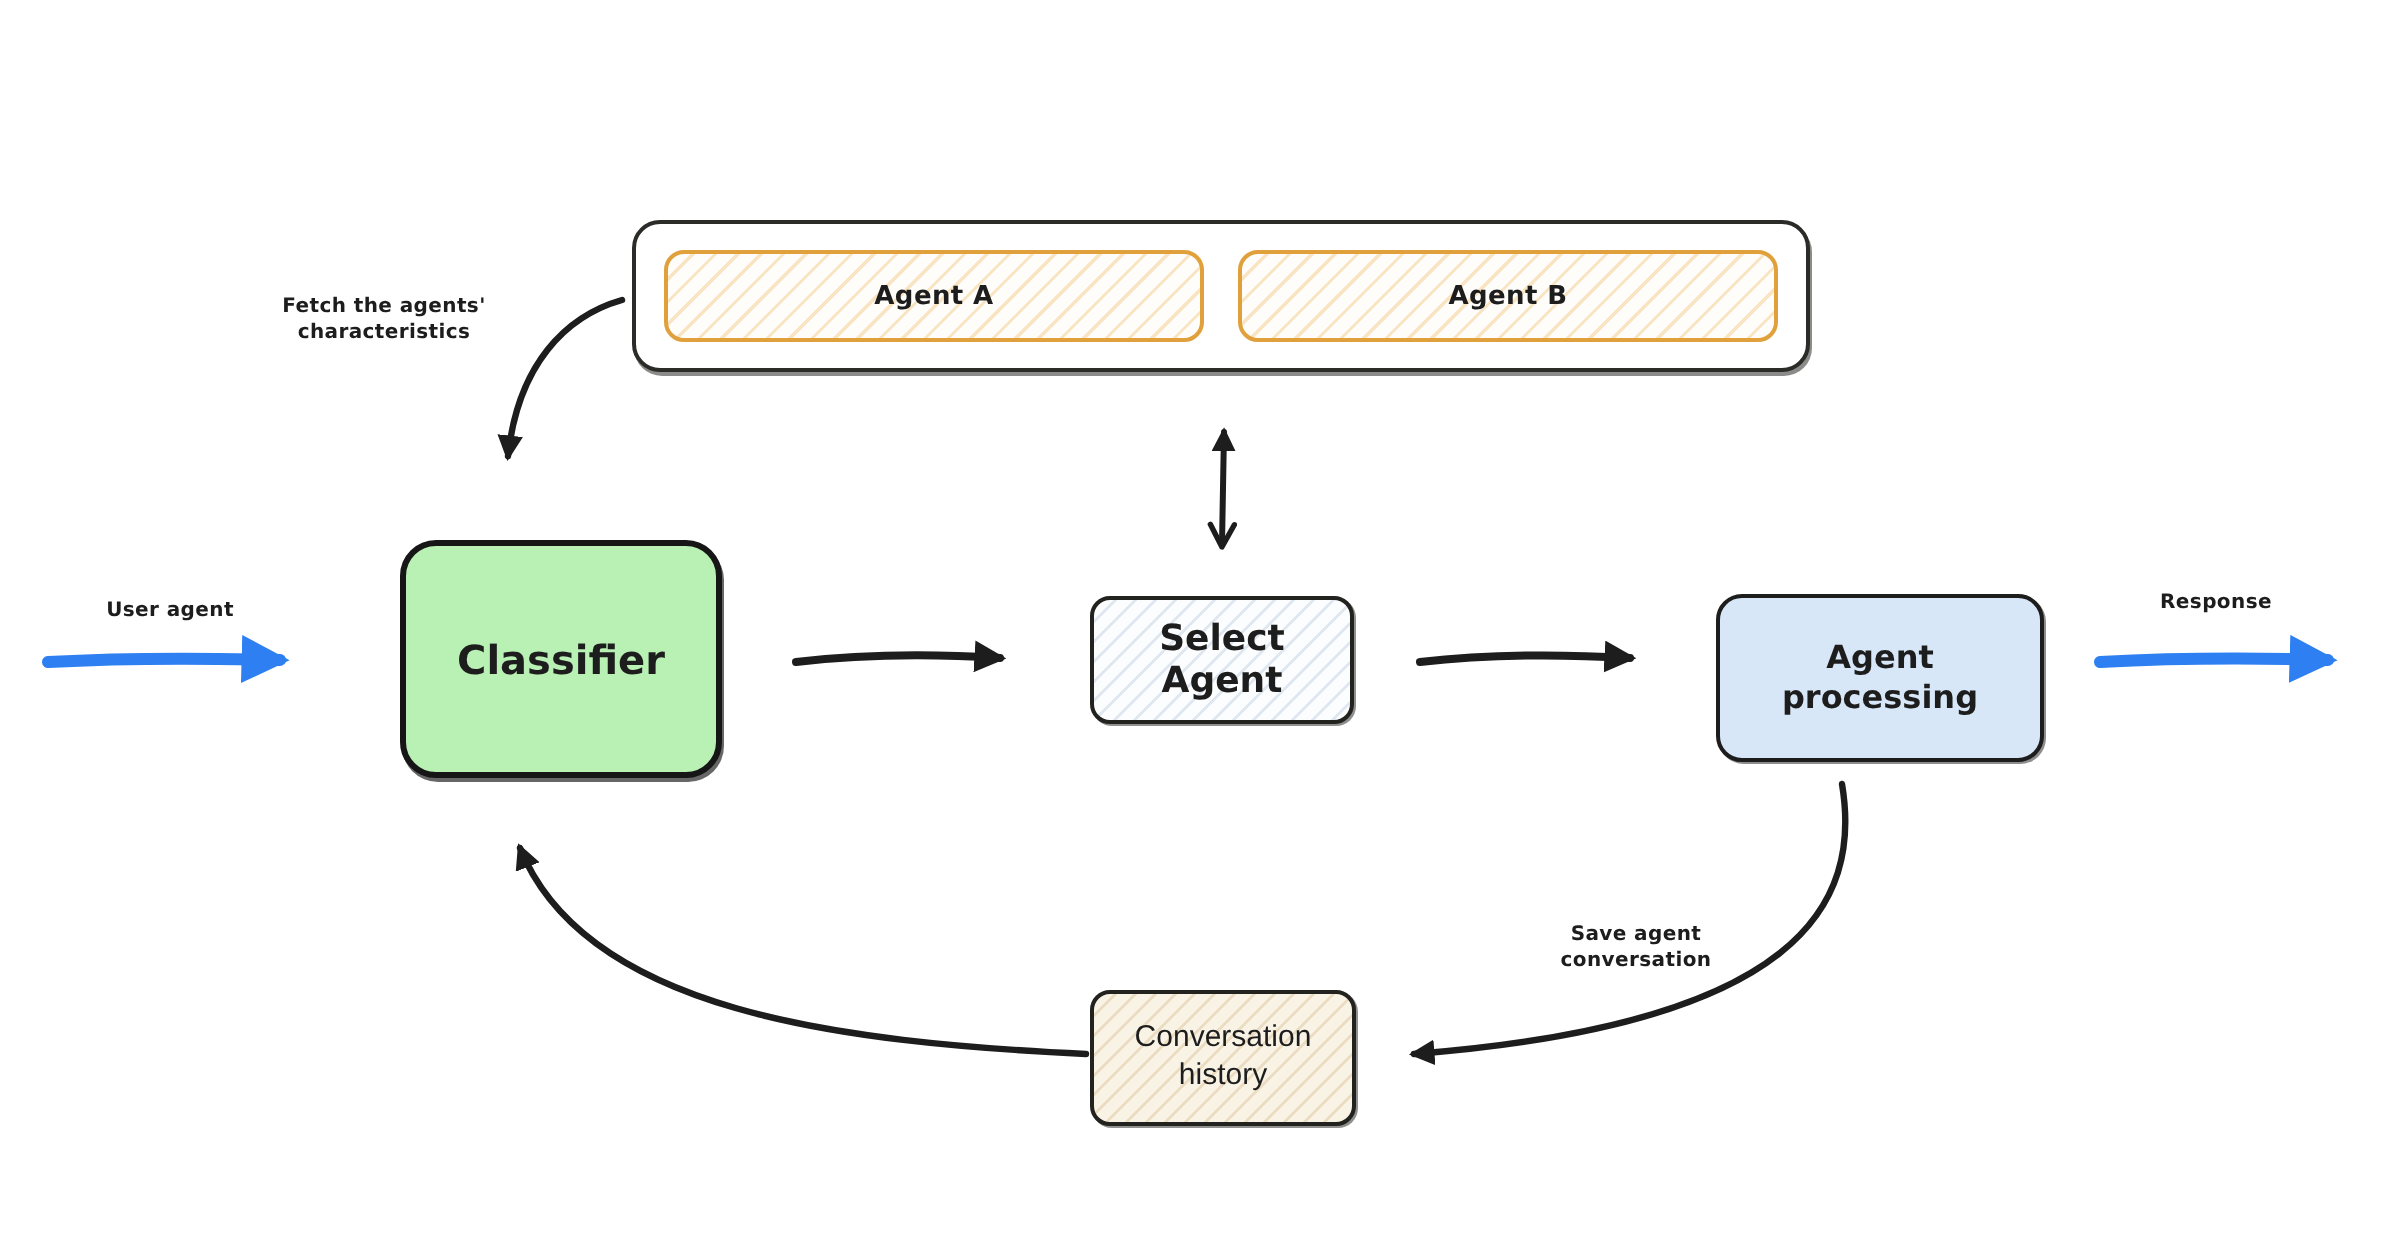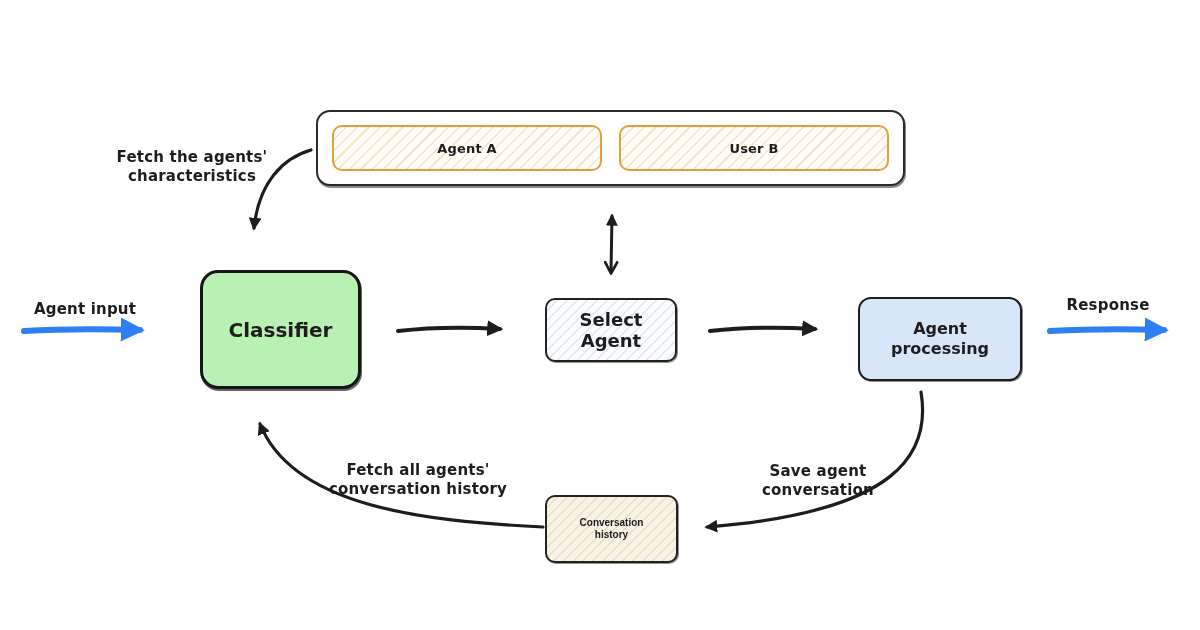--- a/index.html
+++ b/index.html
@@ -67,72 +67,71 @@
   .conversation-history {
     left: 545px; top: 495px; width: 133px; height: 68px;
     background:
       repeating-linear-gradient(135deg,
         rgba(205,170,110,0.30) 0 1.4px, transparent 1.4px 7px),
       #f9f3e6;
     border: 2.4px solid #22221f;
     border-radius: 10px;
     box-shadow: 1px 1px 0 rgba(34,34,31,.5);
     font-family: "Liberation Sans", sans-serif;
-    font-size: 10px; font-weight: 700; text-align: center;
+    font-size: 15px; font-weight: 400; text-align: center;
   }
   .conversation-history .wrap-label { width: 92px; line-height: 1.25; }
 
   
   .edge-label {
     position: absolute; z-index: 2; text-align: center;
-    font-size: 15px; font-weight: 600; line-height: 1.25; letter-spacing: .2px;
+    font-size: 10px; font-weight: 600; line-height: 1.25; letter-spacing: .2px;
   }
   .lbl-user-input     { left: 20px;  top: 300px; width: 130px; }
   .lbl-response       { left: 1048px; top: 296px; width: 120px; }
   .lbl-fetch-char     { left: 107px; top: 148px; width: 170px; }
   .lbl-fetch-history  { left: 327px; top: 461px; width: 182px; }
   .lbl-save-conv      { left: 757px; top: 462px; width: 122px; }
 
   
   svg.arrows { position: absolute; inset: 0; z-index: 3; pointer-events: none; }
 </style>
 </head>
 <body>
 
 <div class="canvas">
 
   <div class="node agents-container">
     <div class="agent-box">
       <span>Agent A</span>
     </div>
     <div class="agent-box">
-      <span>User B</span>
+      <span>Agent B</span>
     </div>
   </div>
 
   <div class="node classifier">
     <span>Classifier</span>
   </div>
 
   <div class="node select-agent">
     <span>Select Agent</span>
   </div>
 
   <div class="node agent-processing">
     <span class="wrap-label">Agent processing</span>
   </div>
 
   <div class="node conversation-history">
     <span class="wrap-label">Conversation history</span>
   </div>
 
-  <div class="edge-label lbl-user-input">Agent input</div>
+  <div class="edge-label lbl-user-input">User agent</div>
   <div class="edge-label lbl-response">Response</div>
   <div class="edge-label lbl-fetch-char">Fetch the agents' characteristics</div>
-  <div class="edge-label lbl-fetch-history">Fetch all agents' conversation history</div>
   <div class="edge-label lbl-save-conv">Save agent conversation</div>
 
   <svg class="arrows" width="1200" height="630" viewBox="0 0 1200 630">
     <defs>
       <marker id="head-black" viewBox="0 0 10 10" refX="8" refY="5" markerWidth="4" markerHeight="4" orient="auto-start-reverse">
         <path d="M0,0 L10,5 L0,10 z" fill="#1d1d1d"></path>
       </marker>
       <marker id="head-blue" viewBox="0 0 10 10" refX="8" refY="5" markerWidth="4" markerHeight="4" orient="auto">
         <path d="M0,0 L10,5 L0,10 z" fill="#2d7ff2"></path>
       </marker>

